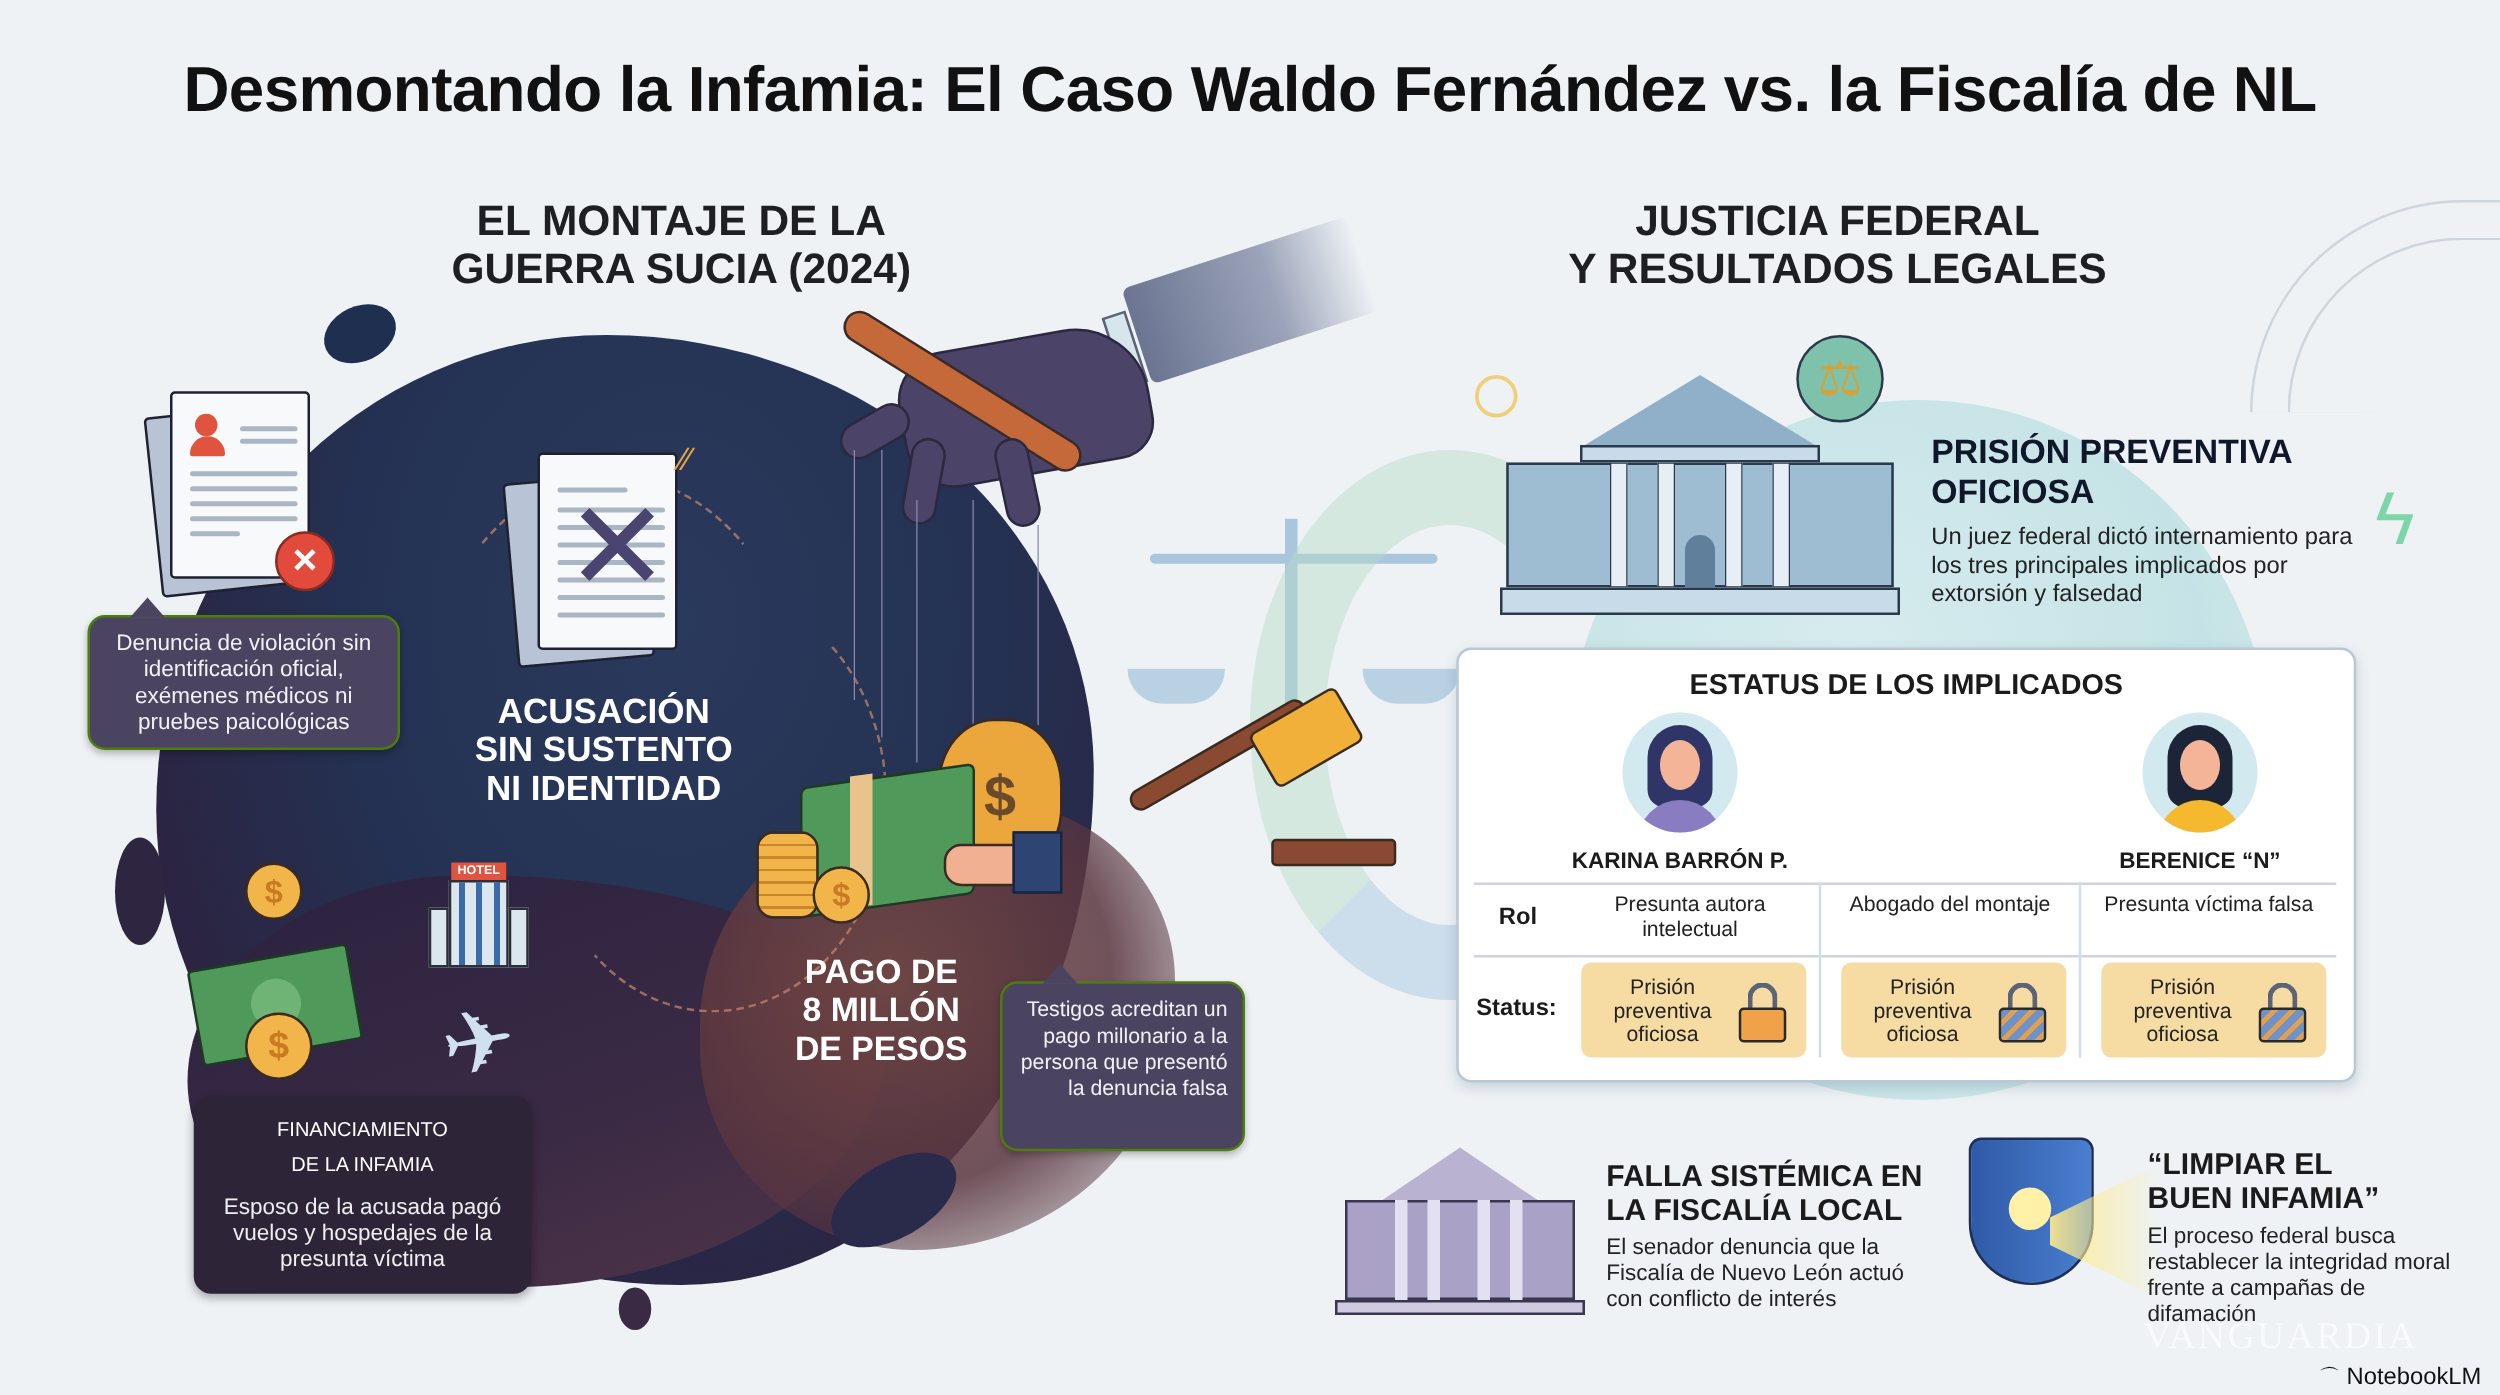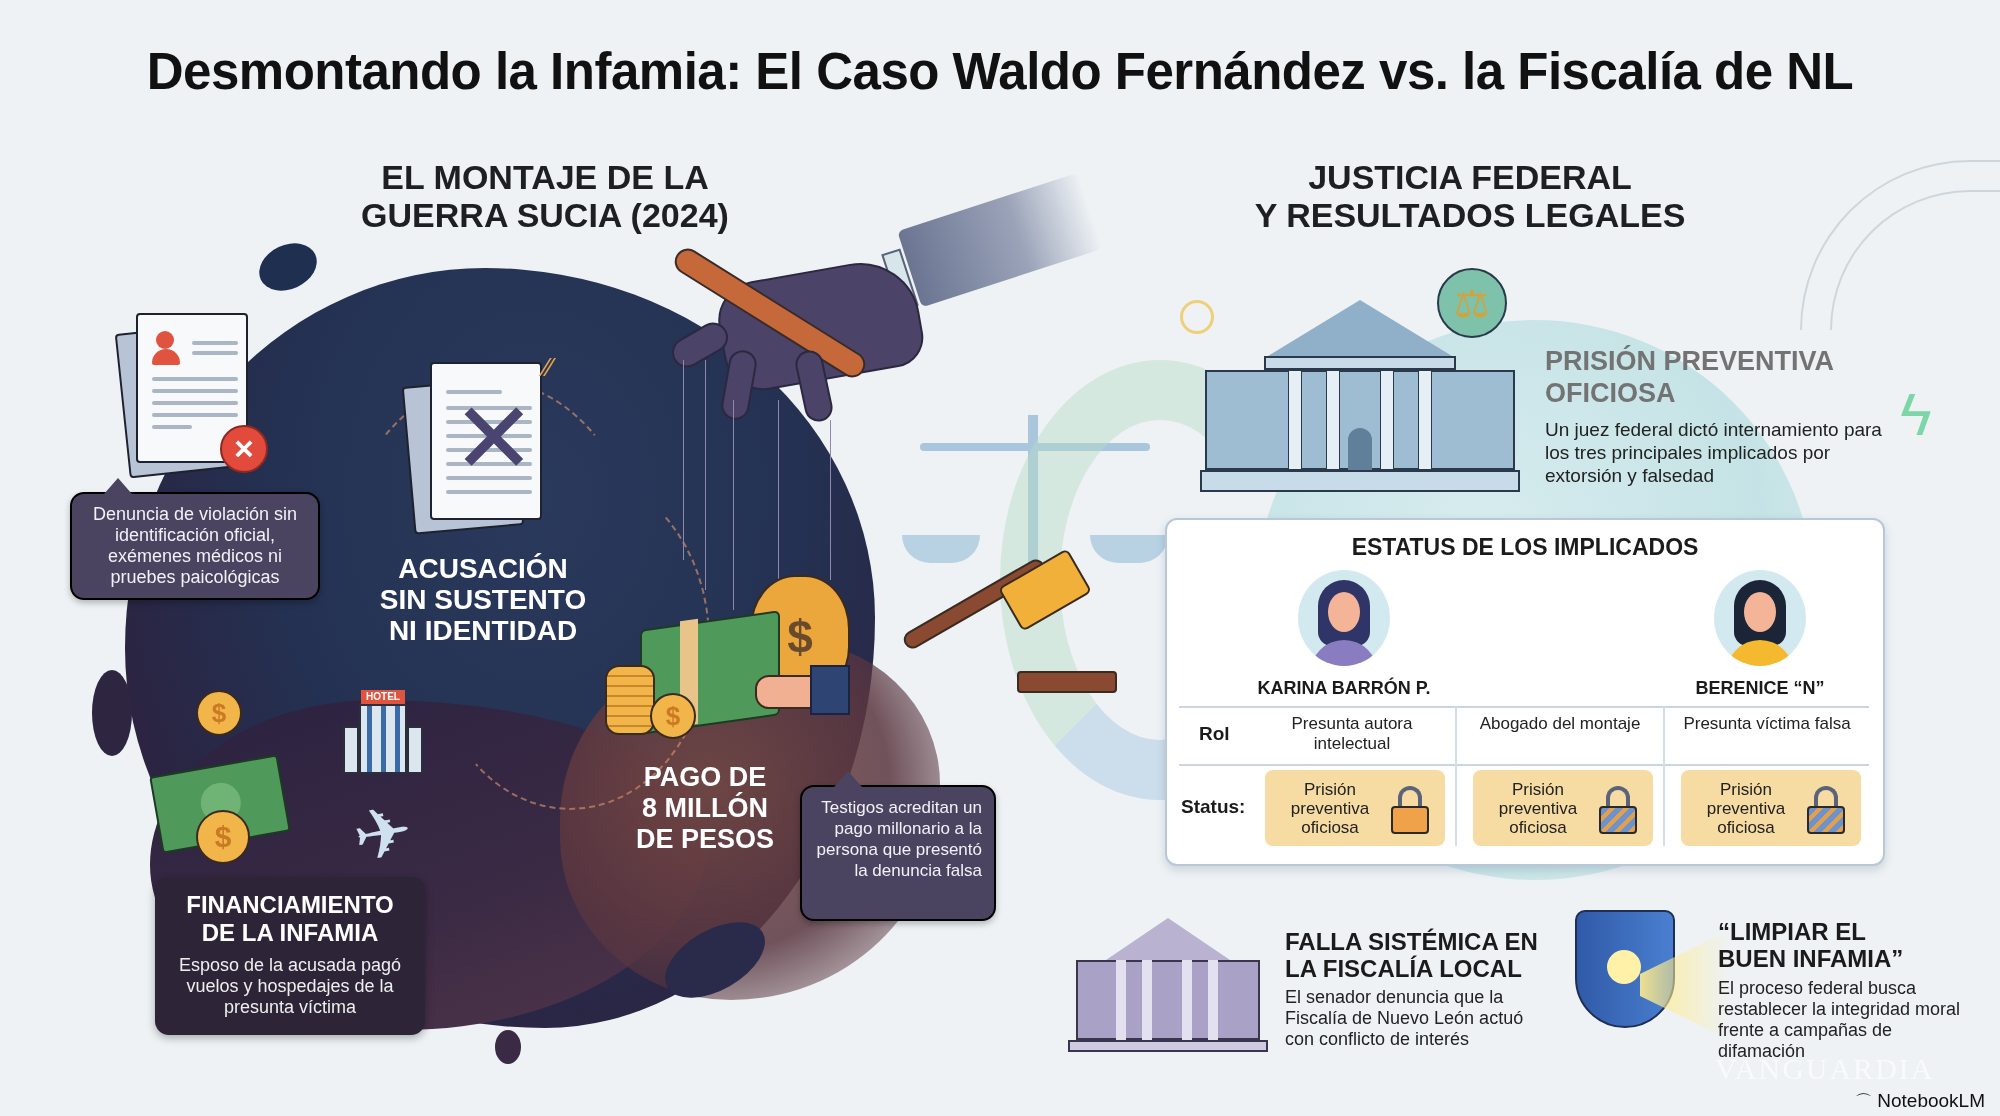--- a/index.html
+++ b/index.html
@@ -37,52 +37,52 @@
     border-radius: 40% 60% 55% 45% / 50% 40% 60% 50%;
     background: linear-gradient(160deg, #2a2240 0%, #3b2a44 60%, #51364a 100%);
   }
   .dot { border-radius: 50%; background: #1f2f4f; }
   .dashed {
     border: 2px dashed #c98a6a; border-radius: 50%; opacity: .7;
   }
 
   
   .bubble {
-    background: #4a4460; border: 2px solid #000000; border-radius: 14px;
+    background: #4a4460; border: 2px solid #4d7c0f; border-radius: 14px;
     color: #f3f0f7; text-align: center; font-size: 18px; line-height: 21px; padding: 10px 12px;
     box-shadow: 0 3px 6px rgba(0,0,0,.25);
   }
   .bubble::before {
     content: ""; position: absolute; width: 0; height: 0;
     border-left: 14px solid transparent; border-right: 14px solid transparent;
     border-bottom: 16px solid #4a4460; top: -16px; left: 50%; margin-left: -14px;
   }
   .bubble.left-tail::before { left: 32px; margin-left: 0; }
   .dark-card {
     background: #2d2438; border-radius: 14px; color: #fff; text-align: center;
     padding: 14px 14px; box-shadow: 0 3px 8px rgba(0,0,0,.3);
   }
-  .dark-card .h { font-size: 24px; font-weight: 700; line-height: 28px; }
+  .dark-card .h { font-size: 16px; font-weight: 400; line-height: 28px; }
   .dark-card .p { font-size: 18px; line-height: 21px; margin-top: 8px; color: #eee; }
 
   .white-head { color: #fff; font-weight: 700; text-align: center; font-size: 28px; line-height: 31px; }
   .white-head span { display: block; }
 
   
   .doc {
     background: #f7f9fb; border: 2px solid #1e2230; border-radius: 4px;
   }
   .doc-back { background: #b8c4d6; border: 2px solid #1e2230; border-radius: 4px; }
   .doc .line { position: absolute; height: 4px; background: #aab6c4; border-radius: 2px; }
 
   
   .teal-circle {
     border-radius: 50%; background: radial-gradient(circle at 40% 40%, #d8ecef 0%, #c5e3e6 60%, rgba(200,230,232,.5) 100%);
   }
-  .prison-title { font-size: 27px; font-weight: 700; line-height: 32px; color: #737373; }
+  .prison-title { font-size: 27px; font-weight: 700; line-height: 32px; color: #0f172a; }
   .prison-body { font-size: 19px; line-height: 23px; color: #222; }
 
   .status-card {
     left: 1165px; top: 518px; width: 720px; height: 348px;
     background: #ffffff; border: 2px solid #b9c7d6; border-radius: 12px;
     box-shadow: 0 4px 10px rgba(40,70,100,.18);
   }
   .status-card .card-title {
     position: absolute; left: 0; top: 14px; width: 100%; text-align: center;
     font-size: 23px; font-weight: 700; color: #1b1b1b;

